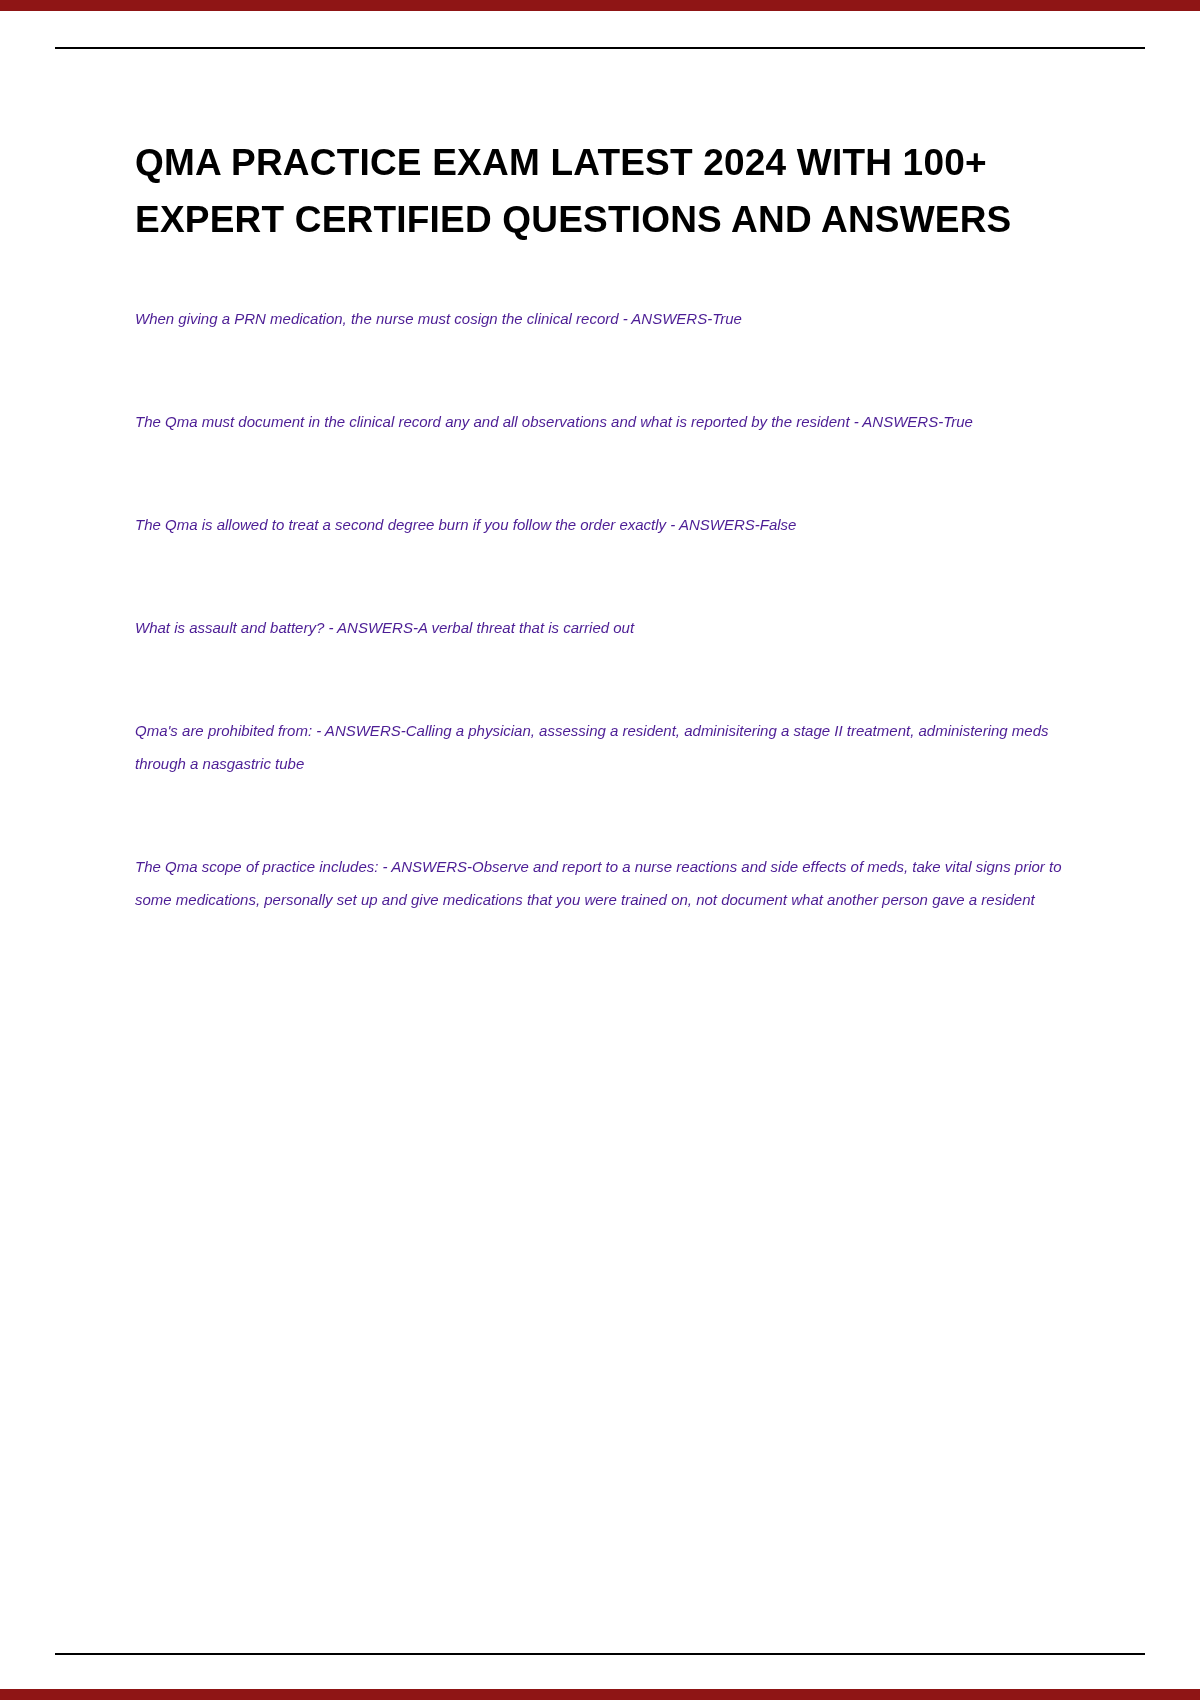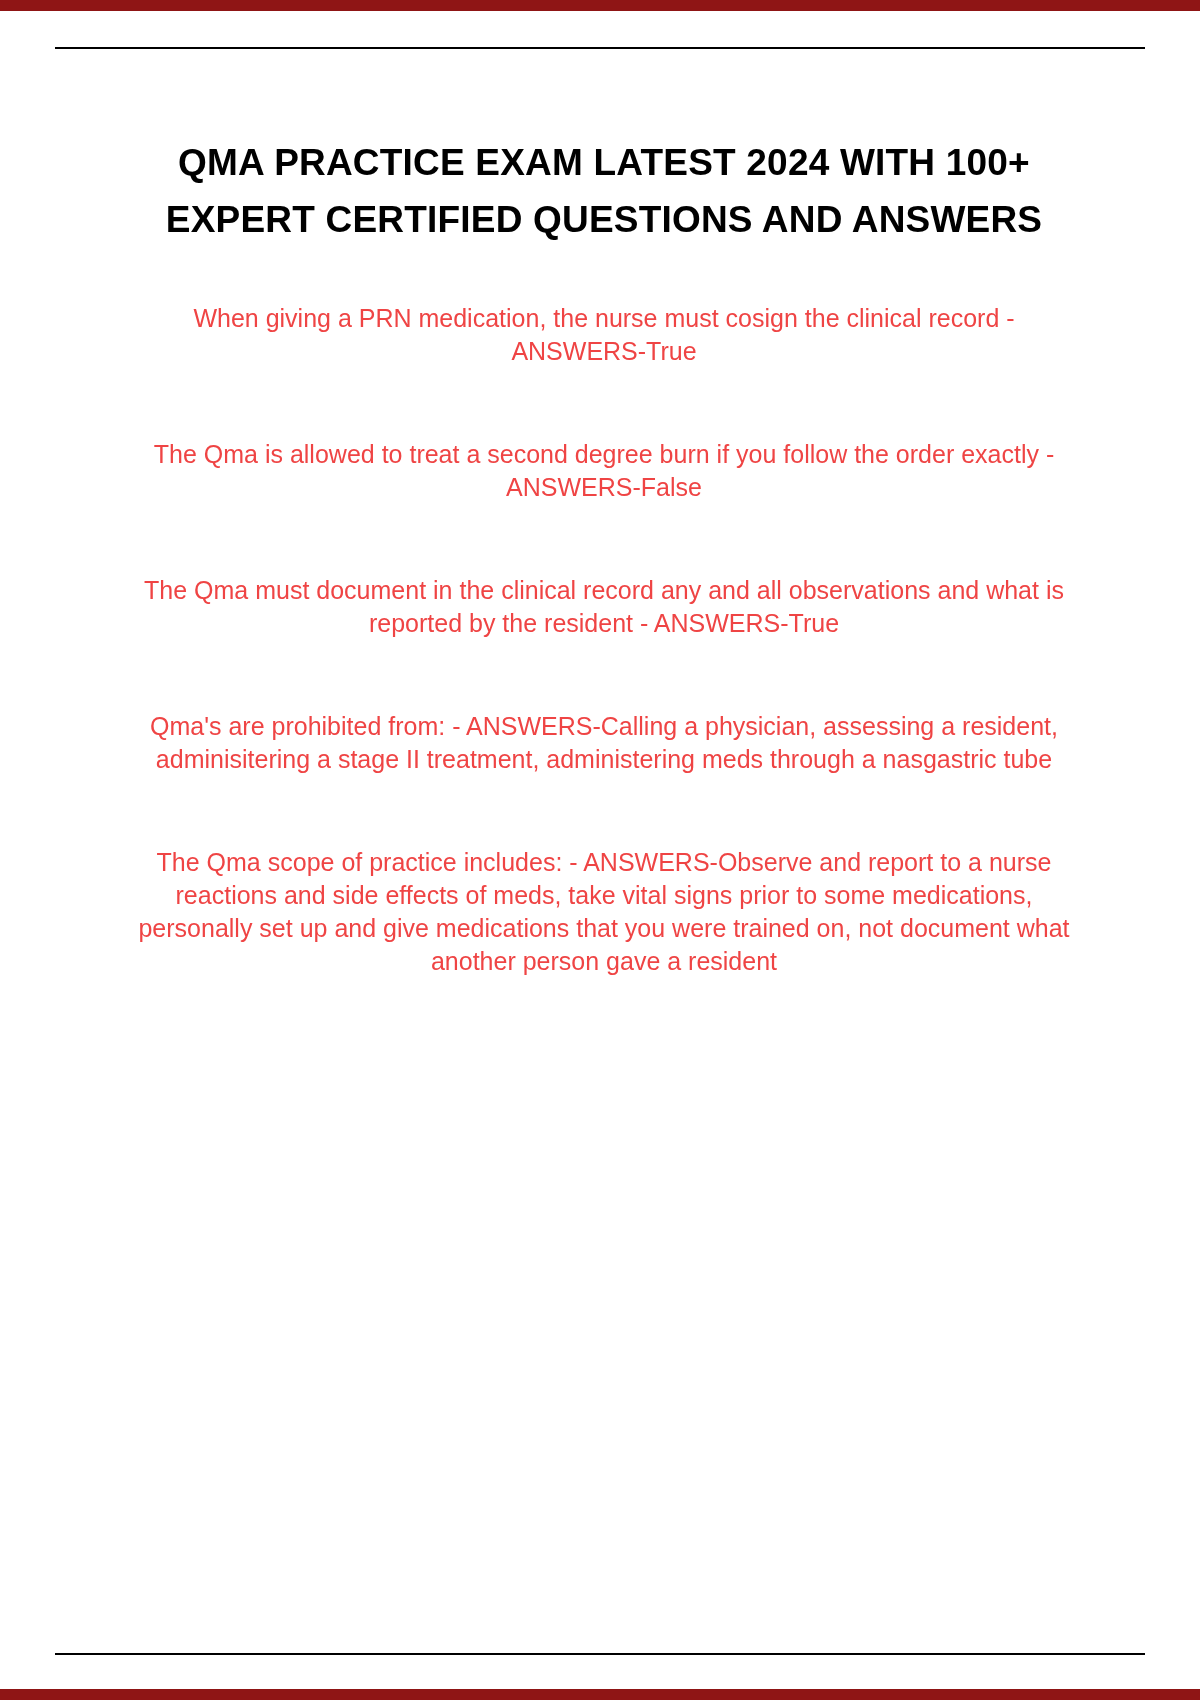--- a/index.html
+++ b/index.html
@@ -1,15 +1,15 @@
 <!DOCTYPE html>
 <html><head>
 <meta charset="utf-8">
 <style>
-  * { margin: 0; padding: 0; box-sizing: border-box; text-align: center; }
+  * { margin: 0; padding: 0; box-sizing: border-box; }
   html, body { background: #ffffff; }
   body {
     width: 1200px;
     height: 1700px;
     position: relative;
     font-family: "Liberation Sans", sans-serif;
     color: #1c1c1c;
     overflow: hidden;
   }
   .accent-bar {
@@ -39,43 +39,45 @@
   .doc-title {
     font-size: 37px;
     font-weight: bold;
     line-height: 57px;
     color: #000000;
     letter-spacing: 0.2px;
     margin-bottom: 54px;
   }
   .doc-title .title-line { display: block; }
   .qa-paragraph {
-    font-size: 25px;
+    font-size: 15px;
     line-height: 33px;
     margin-bottom: 70px;
-    color: #ef4444;
+    color: #4c1d95;
+    font-style: italic;
   }
 </style>
 </head>
 <body>
 
 <div class="accent-bar top" style="background: rgb(143, 21, 21);"></div>
 
 <div class="rule top" style="background: rgb(0, 0, 0);"></div>
 
 <div class="content">
 
   <h1 class="doc-title">
     <span class="title-line">QMA PRACTICE EXAM LATEST 2024 WITH 100+</span>
     <span class="title-line">EXPERT CERTIFIED QUESTIONS AND ANSWERS</span>
   </h1>
 
   <p class="qa-paragraph">When giving a PRN medication, the nurse must cosign the clinical record - ANSWERS-True</p>
+  <p class="qa-paragraph">The Qma must document in the clinical record any and all observations and what is reported by the resident - ANSWERS-True</p>
   <p class="qa-paragraph">The Qma is allowed to treat a second degree burn if you follow the order exactly - ANSWERS-False</p>
-  <p class="qa-paragraph">The Qma must document in the clinical record any and all observations and what is reported by the resident - ANSWERS-True</p>
+  <p class="qa-paragraph">What is assault and battery? - ANSWERS-A verbal threat that is carried out</p>
   <p class="qa-paragraph">Qma's are prohibited from: - ANSWERS-Calling a physician, assessing a resident, adminisitering a stage II treatment, administering meds through a nasgastric tube</p>
   <p class="qa-paragraph">The Qma scope of practice includes: - ANSWERS-Observe and report to a nurse reactions and side effects of meds, take vital signs prior to some medications, personally set up and give medications that you were trained on, not document what another person gave a resident</p>
 
 </div>
 
 <div class="rule bottom" style="background: rgb(0, 0, 0);"></div>
 
 <div class="accent-bar bottom" style="background: rgb(143, 21, 21);"></div>
 
 </body></html>

